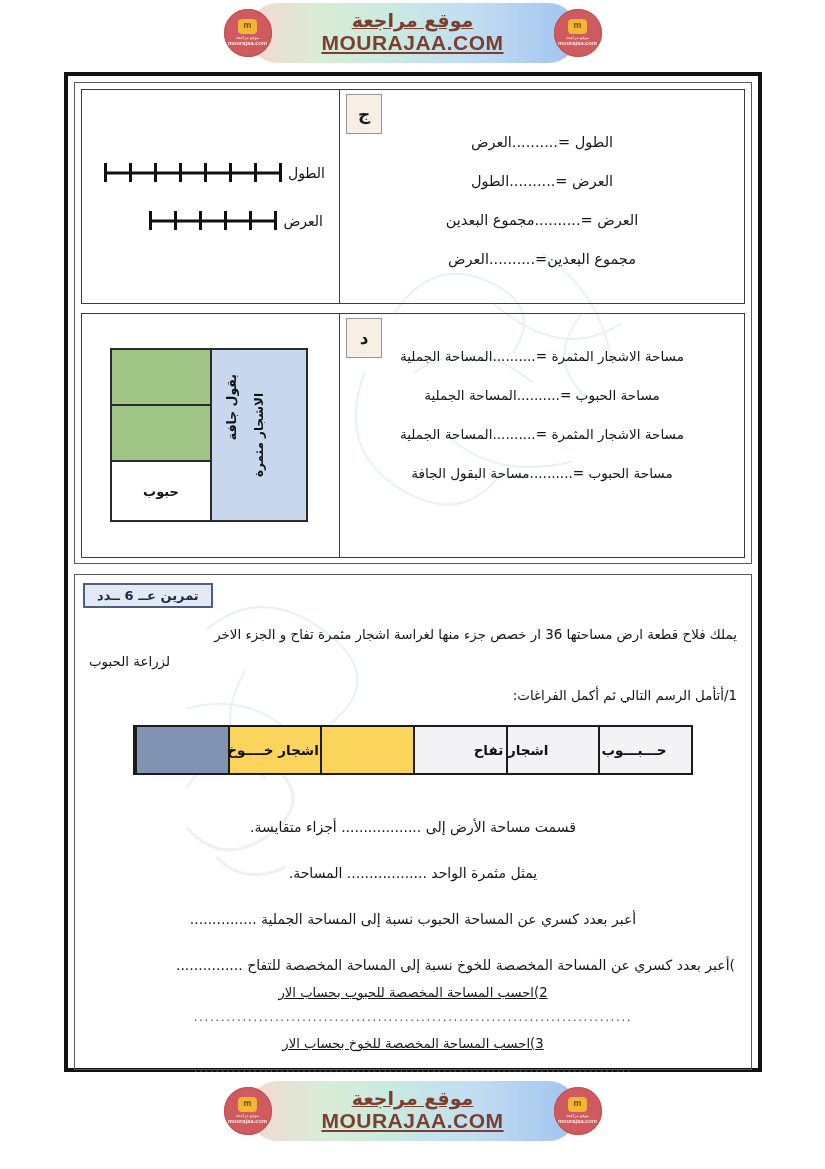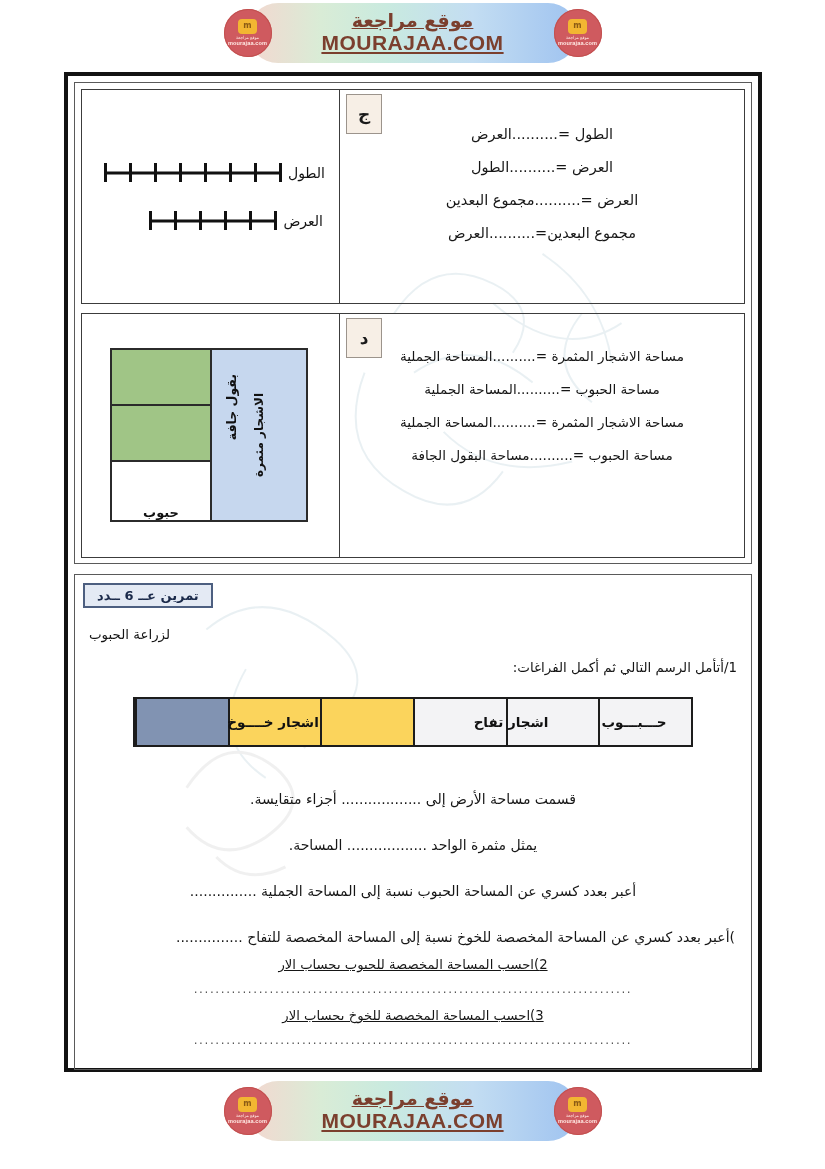--- a/index.html
+++ b/index.html
@@ -161,24 +161,24 @@
     display: flex;
     align-items: center;
     justify-content: center;
     font-family: "DejaVu Sans", sans-serif;
     font-size: 17px;
     font-weight: bold;
     color: #1a1a1a;
   }
 
   .eq-list {
-    margin-top: 28px;
+    margin-top: 36px;
     display: flex;
     flex-direction: column;
-    gap: 17px;
+    gap: 23px;
     text-align: center;
   }
   .eq-line {
     font-family: "DejaVu Sans", sans-serif;
     font-size: 14.5px;
     color: #161616;
     direction: rtl;
     white-space: nowrap;
   }
 
@@ -262,21 +262,21 @@
     border-bottom: 2px solid #2b2b2b;
     flex: 0 0 56px;
     display: flex;
     align-items: center;
     justify-content: center;
   }
   .ad-white {
     background: #ffffff;
     flex: 1 1 auto;
     display: flex;
-    align-items: flex-end;
+    align-items: center;
     justify-content: center;
   }
   .vtext {
     font-family: "DejaVu Sans", sans-serif;
     font-size: 12.5px;
     font-weight: bold;
     color: #111;
     writing-mode: vertical-rl;
     text-orientation: mixed;
     transform: rotate(180deg);
@@ -554,20 +554,21 @@
     </div>
 
   </div>
 
   <div class="panel panel-bottom">
     <div class="ex-badge">تمرين عــ 6 ــدد</div>
 
     <div class="ex-body">
 
       <div class="p-intro">
+        <span>يملك فلاح قطعة ارض مساحتها 36 ار  خصص جزء منها لغراسة  اشجار مثمرة تفاح  و الجزء الاخر</span>
         <span class="ln2">لزراعة الحبوب</span>
       </div>
 
       <div class="q-prompt">1/أتأمل الرسم التالي ثم أكمل الفراغات:</div>
 
       <div class="strip">
         <div class="strip-cell" style="background:#f3f3f5"></div>
         <div class="strip-cell" style="background:#f3f3f5"></div>
         <div class="strip-cell" style="background:#f3f3f5"></div>
         <div class="strip-cell" style="background:#fbd45c"></div>

